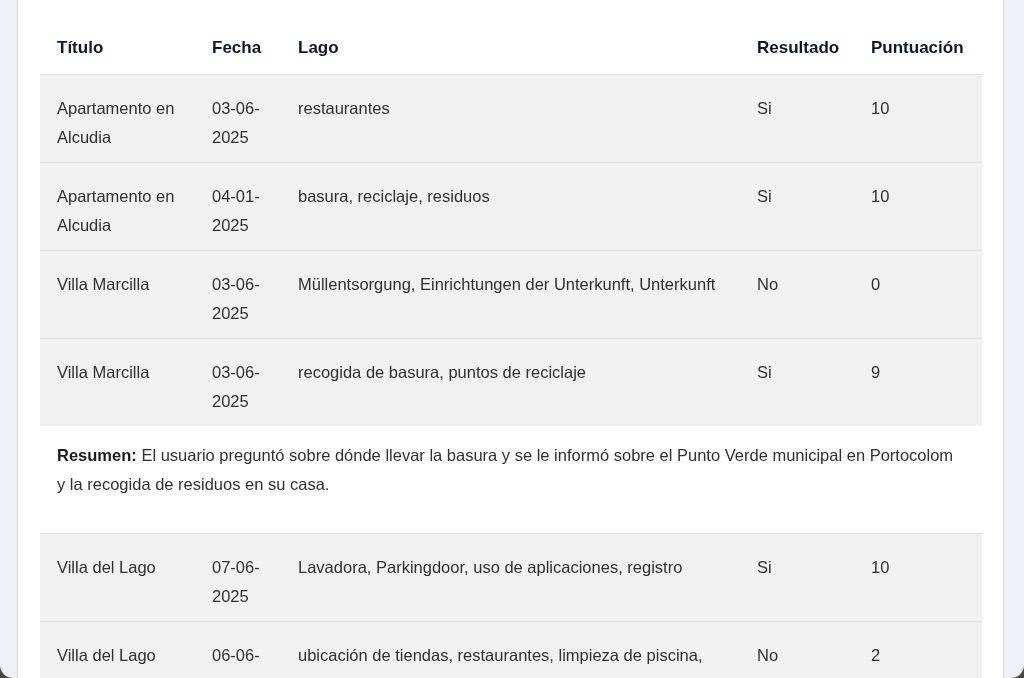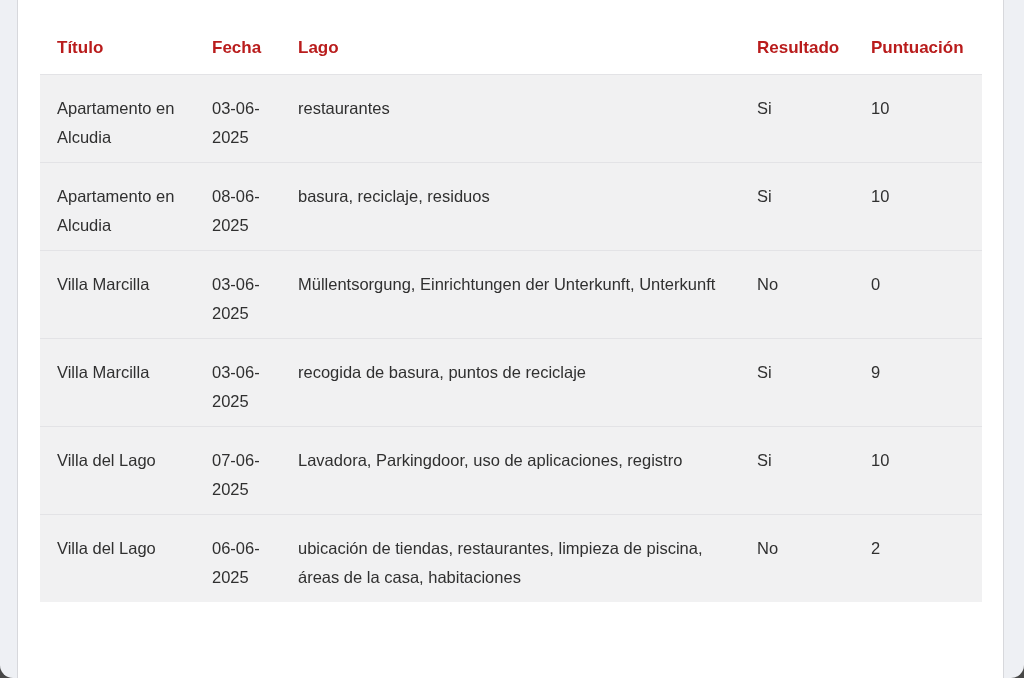--- a/index.html
+++ b/index.html
@@ -41,21 +41,21 @@
     color: #303030;
   }
   col.c-titulo     { width: 155px; }
   col.c-fecha      { width: 86px;  }
   col.c-tema       { width: 459px; }
   col.c-resultado  { width: 114px; }
   col.c-puntuacion { width: 128px; }
   thead th {
     text-align: left;
     font-weight: 700;
-    color: #b91c1c;
+    color: #0f172a;
     font-size: 17px;
     line-height: 22px;
     padding: 37px 8px 15px 17px;
     vertical-align: bottom;
     white-space: nowrap;
   }
   tbody tr.data-row {
     background: #f1f1f2;
     border-top: 1px solid #e3e3e6;
     margin-top: 48px;
@@ -100,38 +100,44 @@
       <tbody>
         <tr class="data-row">
           <td>Apartamento en Alcudia</td>
           <td>03-06-2025</td>
           <td>restaurantes</td>
           <td>Si</td>
           <td>10</td>
         </tr>
         <tr class="data-row">
           <td>Apartamento en Alcudia</td>
-          <td>08-06-2025</td>
+          <td>04-01-2025</td>
           <td>basura, reciclaje, residuos</td>
           <td>Si</td>
           <td>10</td>
         </tr>
         <tr class="data-row">
           <td>Villa Marcilla</td>
           <td>03-06-2025</td>
           <td>Müllentsorgung, Einrichtungen der Unterkunft, Unterkunft</td>
           <td>No</td>
           <td>0</td>
         </tr>
         <tr class="data-row">
           <td>Villa Marcilla</td>
           <td>03-06-2025</td>
           <td>recogida de basura, puntos de reciclaje</td>
           <td>Si</td>
           <td>9</td>
+        </tr>
+        <tr class="summary-row">
+          <td colspan="5">
+            <span class="summary-label">Resumen:</span>
+            <span>El usuario preguntó sobre dónde llevar la basura y se le informó sobre el Punto Verde municipal en Portocolom y la recogida de residuos en su casa.</span>
+          </td>
         </tr>
         <tr class="data-row">
           <td>Villa del Lago</td>
           <td>07-06-2025</td>
           <td>Lavadora, Parkingdoor, uso de aplicaciones, registro</td>
           <td>Si</td>
           <td>10</td>
         </tr>
         <tr class="data-row">
           <td>Villa del Lago</td>

